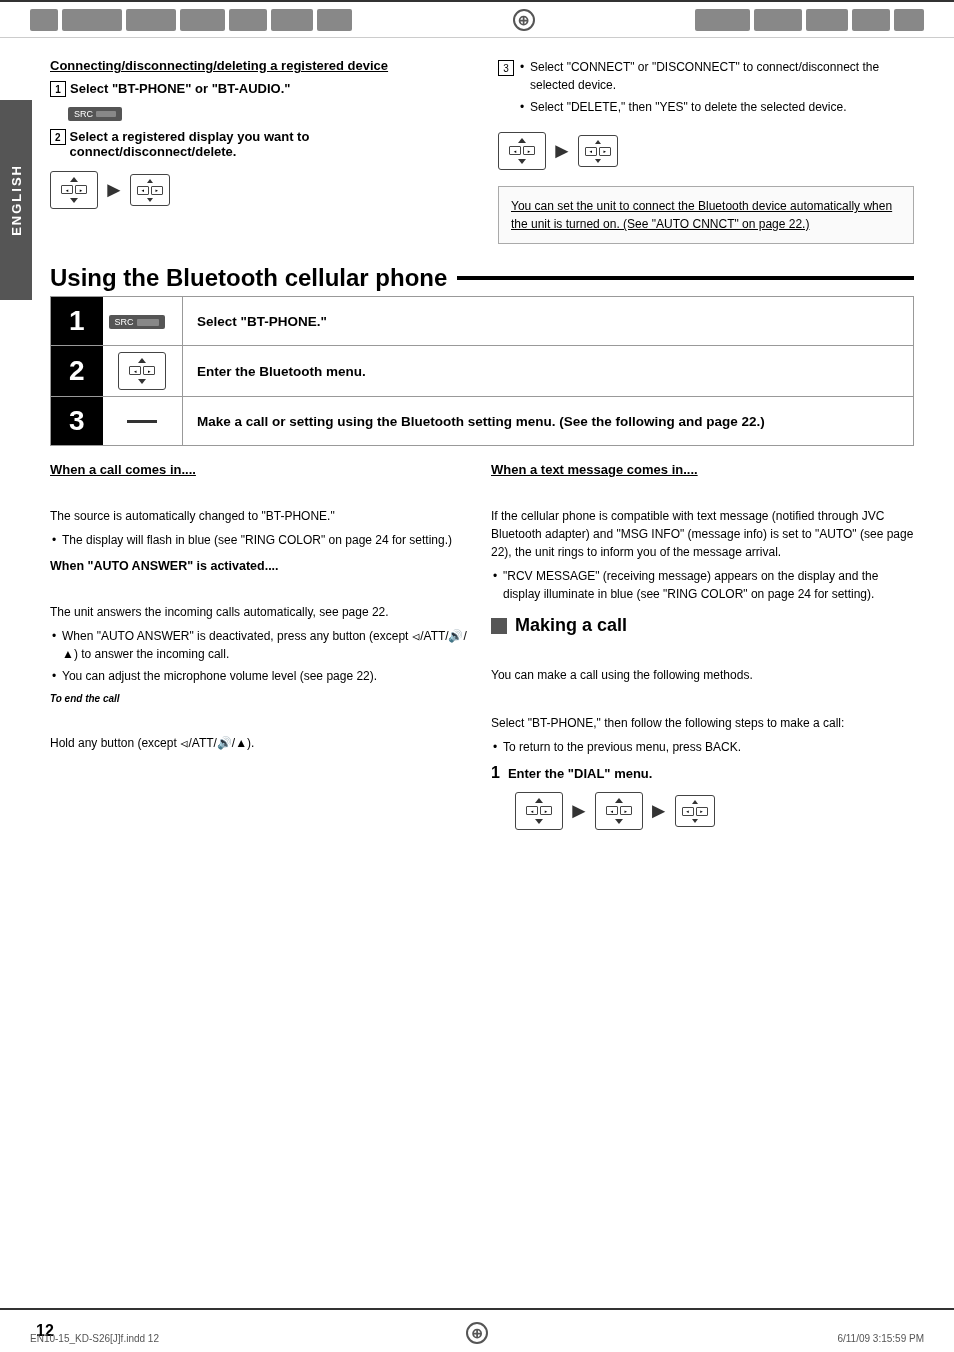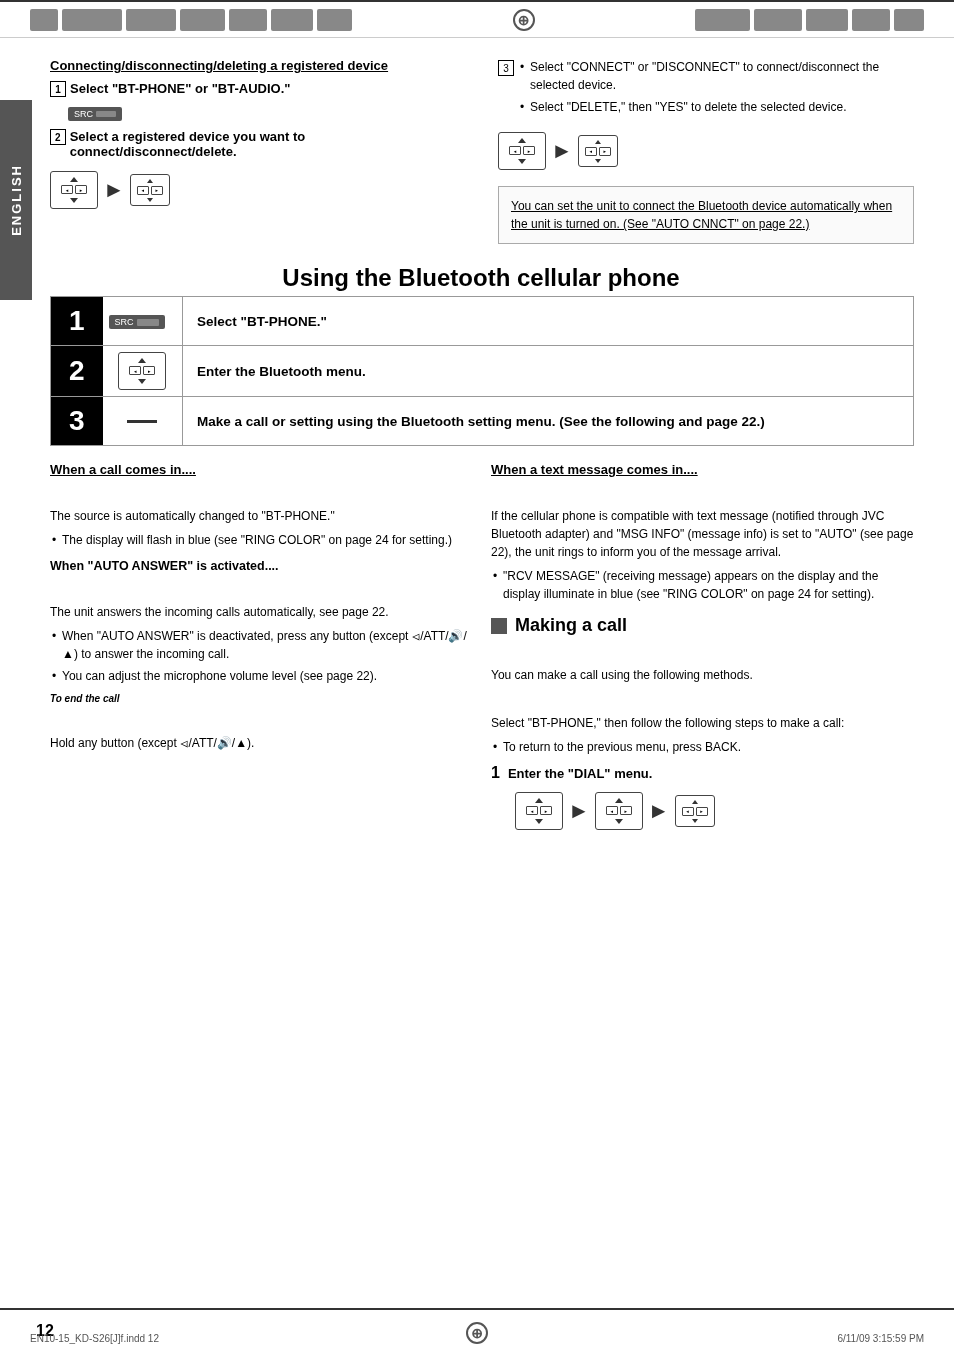--- a/index.html
+++ b/index.html
@@ -132,22 +132,21 @@
       font-size: 12px;
       line-height: 1.5;
       background: #fafafa;
       text-decoration: underline;
     }
 
     
     .bt-section-header {
       display: flex;
       align-items: center;
-      margin: 20px 0 0 8px;
-      flex-direction: column;
+      margin: 20px 0 0 0;
     }
     .bt-title {
       font-size: 24px;
       font-weight: bold;
       margin-right: 10px;
     }
     .bt-title-line {
       flex: 1;
       height: 4px;
       background: #000;
@@ -448,21 +447,21 @@
           <span>Select "BT-PHONE" or "BT-AUDIO."</span>
         </div>
 
         <div class="src-btn">
           <span>SRC</span>
           <span style="display:inline-block;width:20px;height:6px;background:#888;border-radius:1px;margin-left:3px;"></span>
         </div>
 
         <div class="step-line">
           <span class="step-num">2</span>
-          <span>Select a registered device you want to connect/disconnect/delete.</span>
+          <span>Select a registered display you want to connect/disconnect/delete.</span>
         </div>
 
         
         <div class="diag-container">
           <div class="unit-box">
             <div class="tri-up"></div>
             <div class="btn-pair">
               <div class="sq-btn">
                   <span>◂</span>
                 </div>

